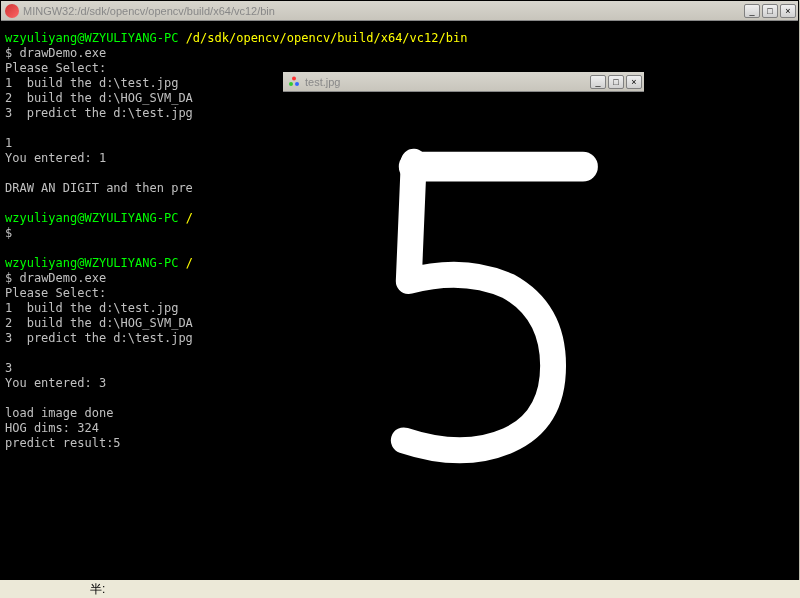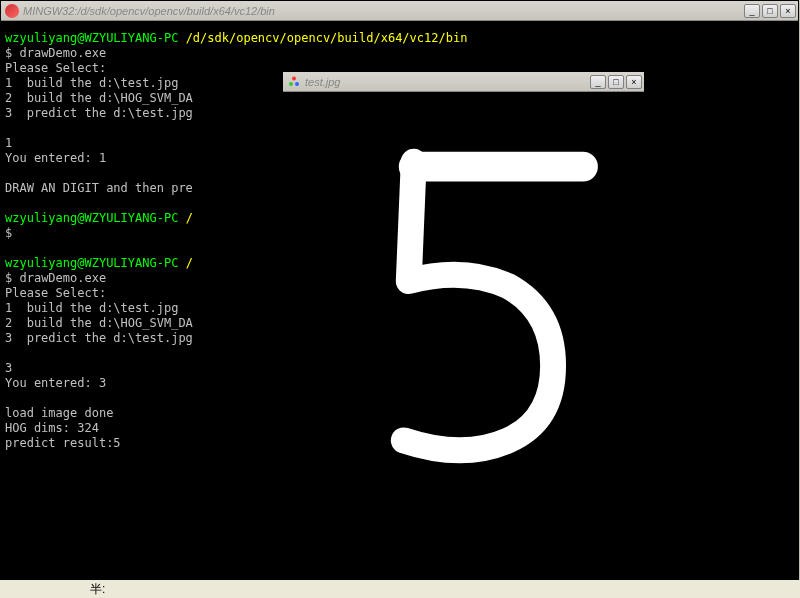--- a/index.html
+++ b/index.html
@@ -45,21 +45,20 @@
   background: linear-gradient(135deg,#cc3333,#ff6666);
   border-radius: 50%;
 }
 .title-icon-opencv {
   font-size: 10px;
 }
 .title-text {
   flex: 1;
   white-space: nowrap;
   overflow: hidden;
-  font-style: italic;
 }
 .win-buttons {
   display: flex;
   gap: 2px;
 }
 .win-btn {
   width: 16px;
   height: 14px;
   background: linear-gradient(to bottom,#f0f0f0,#d0d0d0);
   border: 1px solid #808080;

